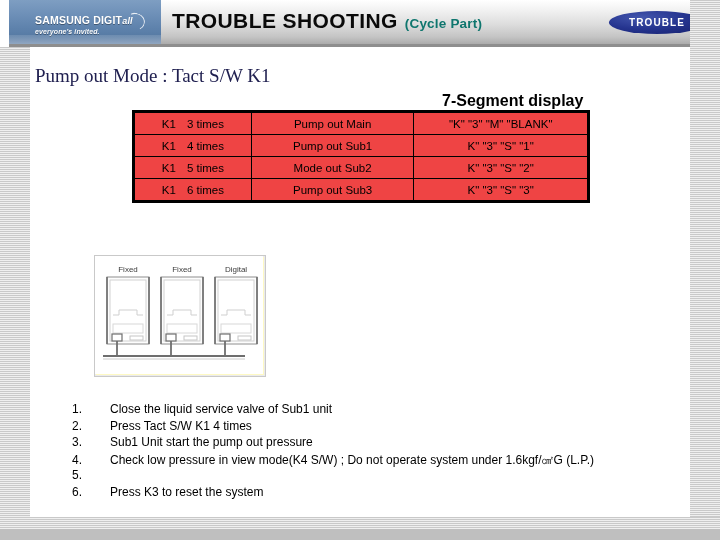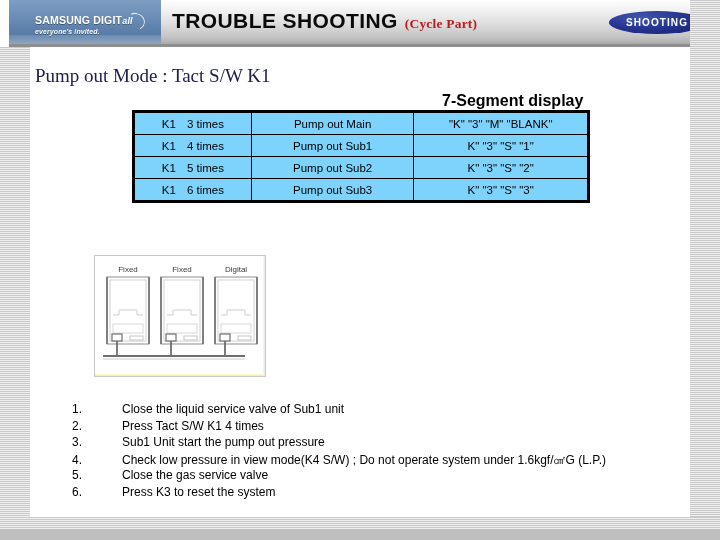--- a/index.html
+++ b/index.html
@@ -97,23 +97,22 @@
   #title-wrap {
     position: absolute; left: 163px; top: 9px;
     display: flex; align-items: baseline; gap: 7px;
     white-space: nowrap;
   }
   #title-main {
     font-size: 21px; font-weight: bold; color: #0a0a0a;
     letter-spacing: .4px;
   }
   #title-sub {
-    font-size: 13.5px; font-weight: bold; color: #b91c1c;
+    font-size: 13.5px; font-weight: bold; color: #0f766e;
     letter-spacing: .2px;
-    font-family: Liberation Serif, serif;
   }
 
   
   #logo-samsung {
     position: absolute; right: 24px; top: 11px;
     width: 96px; height: 23px;
     border-radius: 50%;
     background: radial-gradient(ellipse at 34% 28%, #4356ad 0%, #25348f 48%, #151f6b 100%);
     display: flex; align-items: center; justify-content: center;
   }
@@ -143,21 +142,21 @@
     font-size: 16px; font-weight: bold; color: #000000;
     white-space: nowrap;
   }
 
   
   #mode-table {
     position: absolute; left: 102px; top: 63px;
     width: 458px;
     border-collapse: collapse;
     border: 3px solid #000000;
-    background: #7dd3fc;
+    background: #ef4444;
   }
   #mode-table td {
     border: 1px solid #000000;
     height: 21px;
     font-size: 11.5px;
     color: #000000;
     text-align: center;
     vertical-align: middle;
     padding: 0 2px;
     white-space: nowrap;
@@ -193,21 +192,21 @@
   }
   .step-row {
     display: flex;
     align-items: baseline;
     height: 16.5px;
     font-size: 12px;
     color: #000000;
     white-space: nowrap;
   }
   .step-num { width: 38px; flex: 0 0 38px; }
-  .step-txt { flex: 1 1 auto; margin-left: 12px; }
+  .step-txt { flex: 1 1 auto; }
 </style>
 </head>
 <body>
 
 <div id="slide">
 
   <div id="header">
     <div id="header-bg"></div>
     <div id="header-blue"></div>
     <div id="header-underline"></div>
@@ -217,21 +216,21 @@
       <div class="l2">everyone's invited.</div>
       <div class="swoosh"></div>
     </div>
 
     <div id="title-wrap">
       <span id="title-main">TROUBLE SHOOTING</span>
       <span id="title-sub">(Cycle Part)</span>
     </div>
 
     <div id="logo-samsung">
-      <span class="txt">SHOOTING</span>
+      <span class="txt">TROUBLE</span>
     </div>
   </div>
 
   <div class="band" id="band-left"></div>
   <div class="band" id="band-right"></div>
   <div class="band" id="band-bottom"></div>
   <div class="band" id="band-footline"></div>
   <div class="band" id="band-footer"></div>
 
   <div id="content">
@@ -262,21 +261,21 @@
           <td class="c-act">Pump out Sub1</td>
           <td class="c-seg">K" "3" "S" "1"</td>
         </tr>
         <tr class="t-row">
           <td class="c-key">
             <span class="key-inner">
               <span>K1</span>
               <span>5 times</span>
             </span>
           </td>
-          <td class="c-act">Pump out Sub2</td>
+          <td class="c-act">Mode out Sub2</td>
           <td class="c-seg">K" "3" "S" "2"</td>
         </tr>
         <tr class="t-row">
           <td class="c-key">
             <span class="key-inner">
               <span>K1</span>
               <span>6 times</span>
             </span>
           </td>
           <td class="c-act">Pump out Sub3</td>
@@ -346,21 +345,20 @@
       <div class="step-row">
         <span class="step-num">3.</span>
         <span class="step-txt">Sub1 Unit start the pump out pressure</span>
       </div>
       <div class="step-row">
         <span class="step-num">4.</span>
         <span class="step-txt">Check low pressure in view mode(K4 S/W) ; Do not operate system under 1.6kgf/㎠G (L.P.)</span>
       </div>
       <div class="step-row">
         <span class="step-num">5.</span>
-        <span class="step-txt">Close the gas service valve</span>
       </div>
       <div class="step-row">
         <span class="step-num">6.</span>
         <span class="step-txt">Press K3 to reset the system</span>
       </div>
     </div>
 
   </div>
 </div>
 

